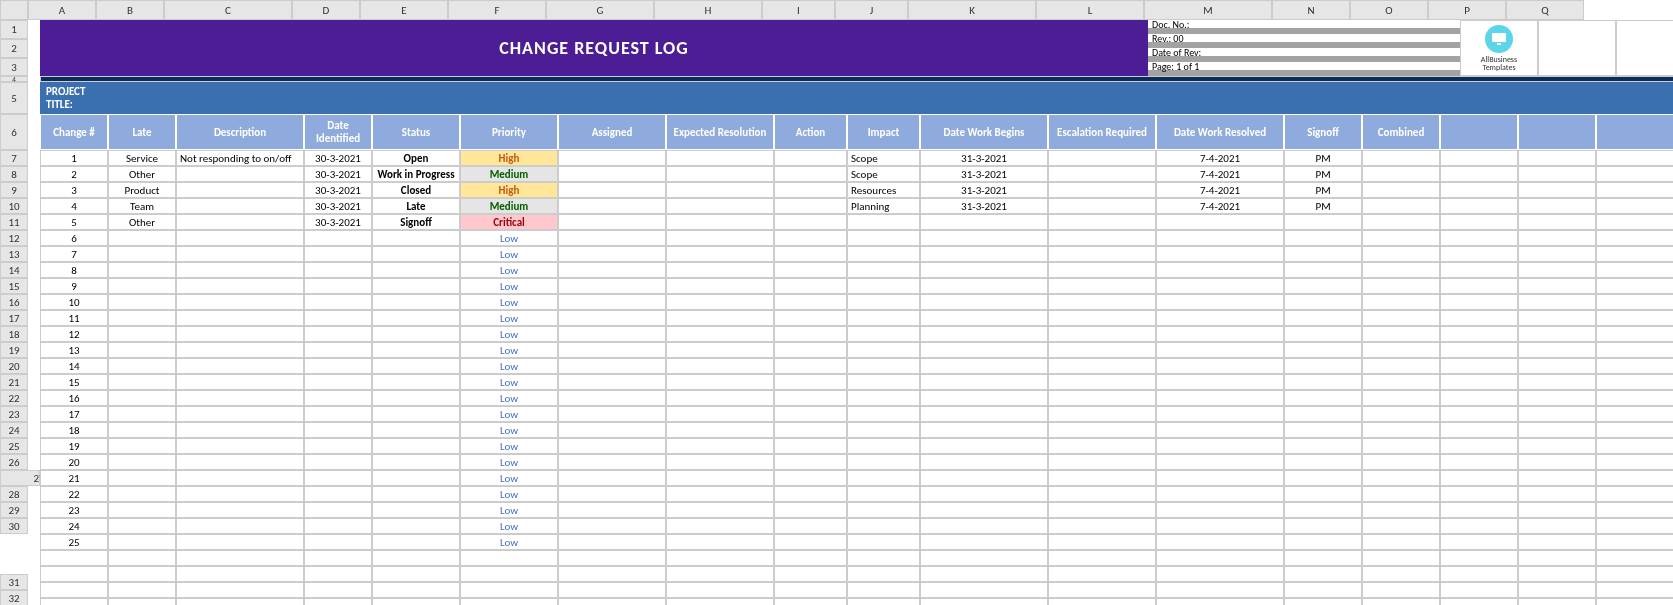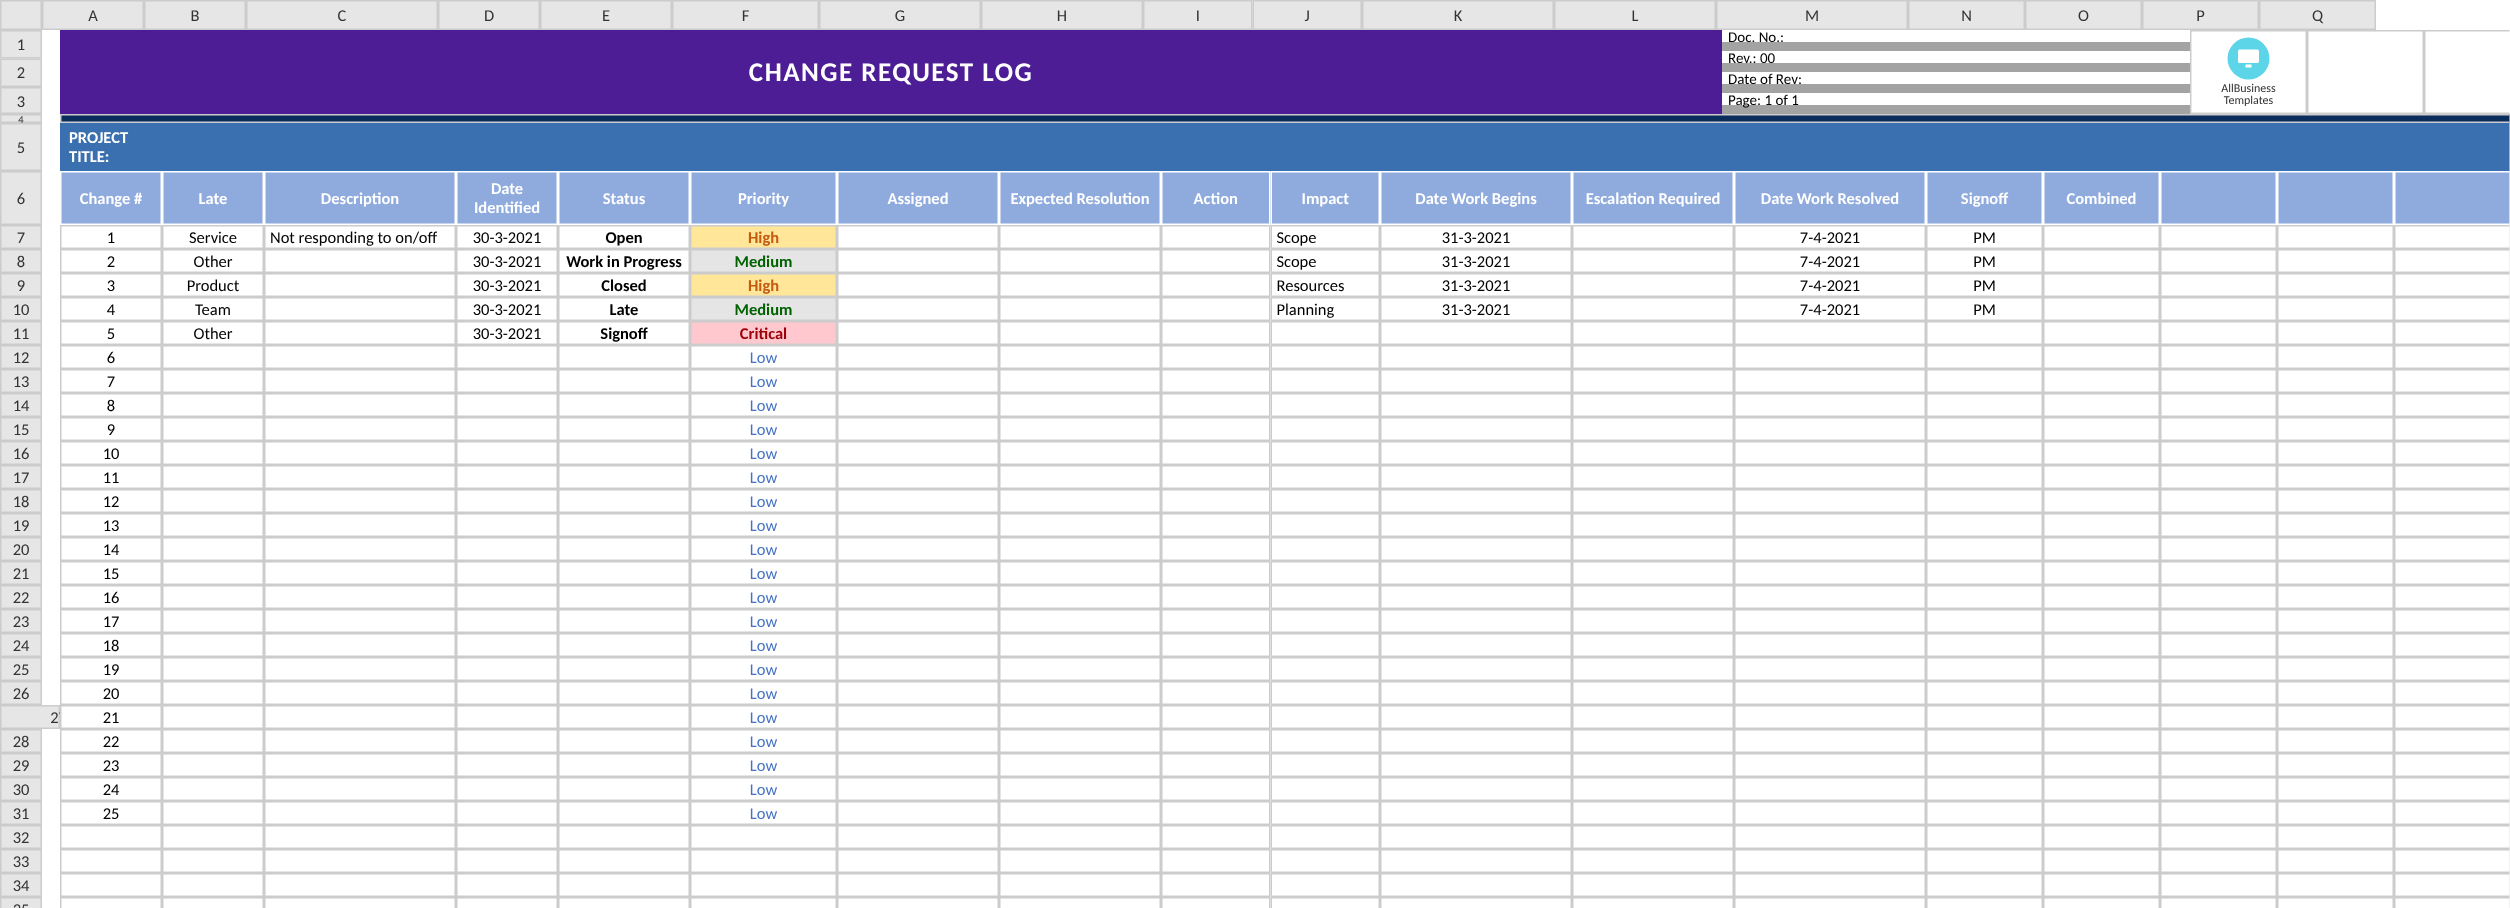--- a/index.html
+++ b/index.html
@@ -80,21 +80,21 @@
         <div class="row-hdr" style="height: 16px;">21</div>
         <div class="row-hdr" style="height: 16px;">22</div>
         <div class="row-hdr" style="height: 16px;">23</div>
         <div class="row-hdr" style="height: 16px;">24</div>
         <div class="row-hdr" style="height: 16px;">25</div>
         <div class="row-hdr" style="height: 16px;">26</div>
         <div class="row-hdr" style="height: 16px; padding-left: 38px;">27</div>
         <div class="row-hdr" style="height: 16px;">28</div>
         <div class="row-hdr" style="height: 16px;">29</div>
         <div class="row-hdr" style="height: 16px;">30</div>
-        <div class="row-hdr" style="height: 16px;">31</div>
+        <div class="row-hdr" style="height: 16px; margin-top: 40px;">31</div>
         <div class="row-hdr" style="height: 16px;">32</div>
         <div class="row-hdr" style="height: 16px;">33</div>
         <div class="row-hdr" style="height: 16px;">34</div>
         <div class="row-hdr" style="height: 16px;">35</div>
       </div>
 
     <div style="flex:1;">
 
       <div style="display:flex; height:56px;">
         <div class="title-bar" style="width:1108px;">CHANGE REQUEST LOG</div>

